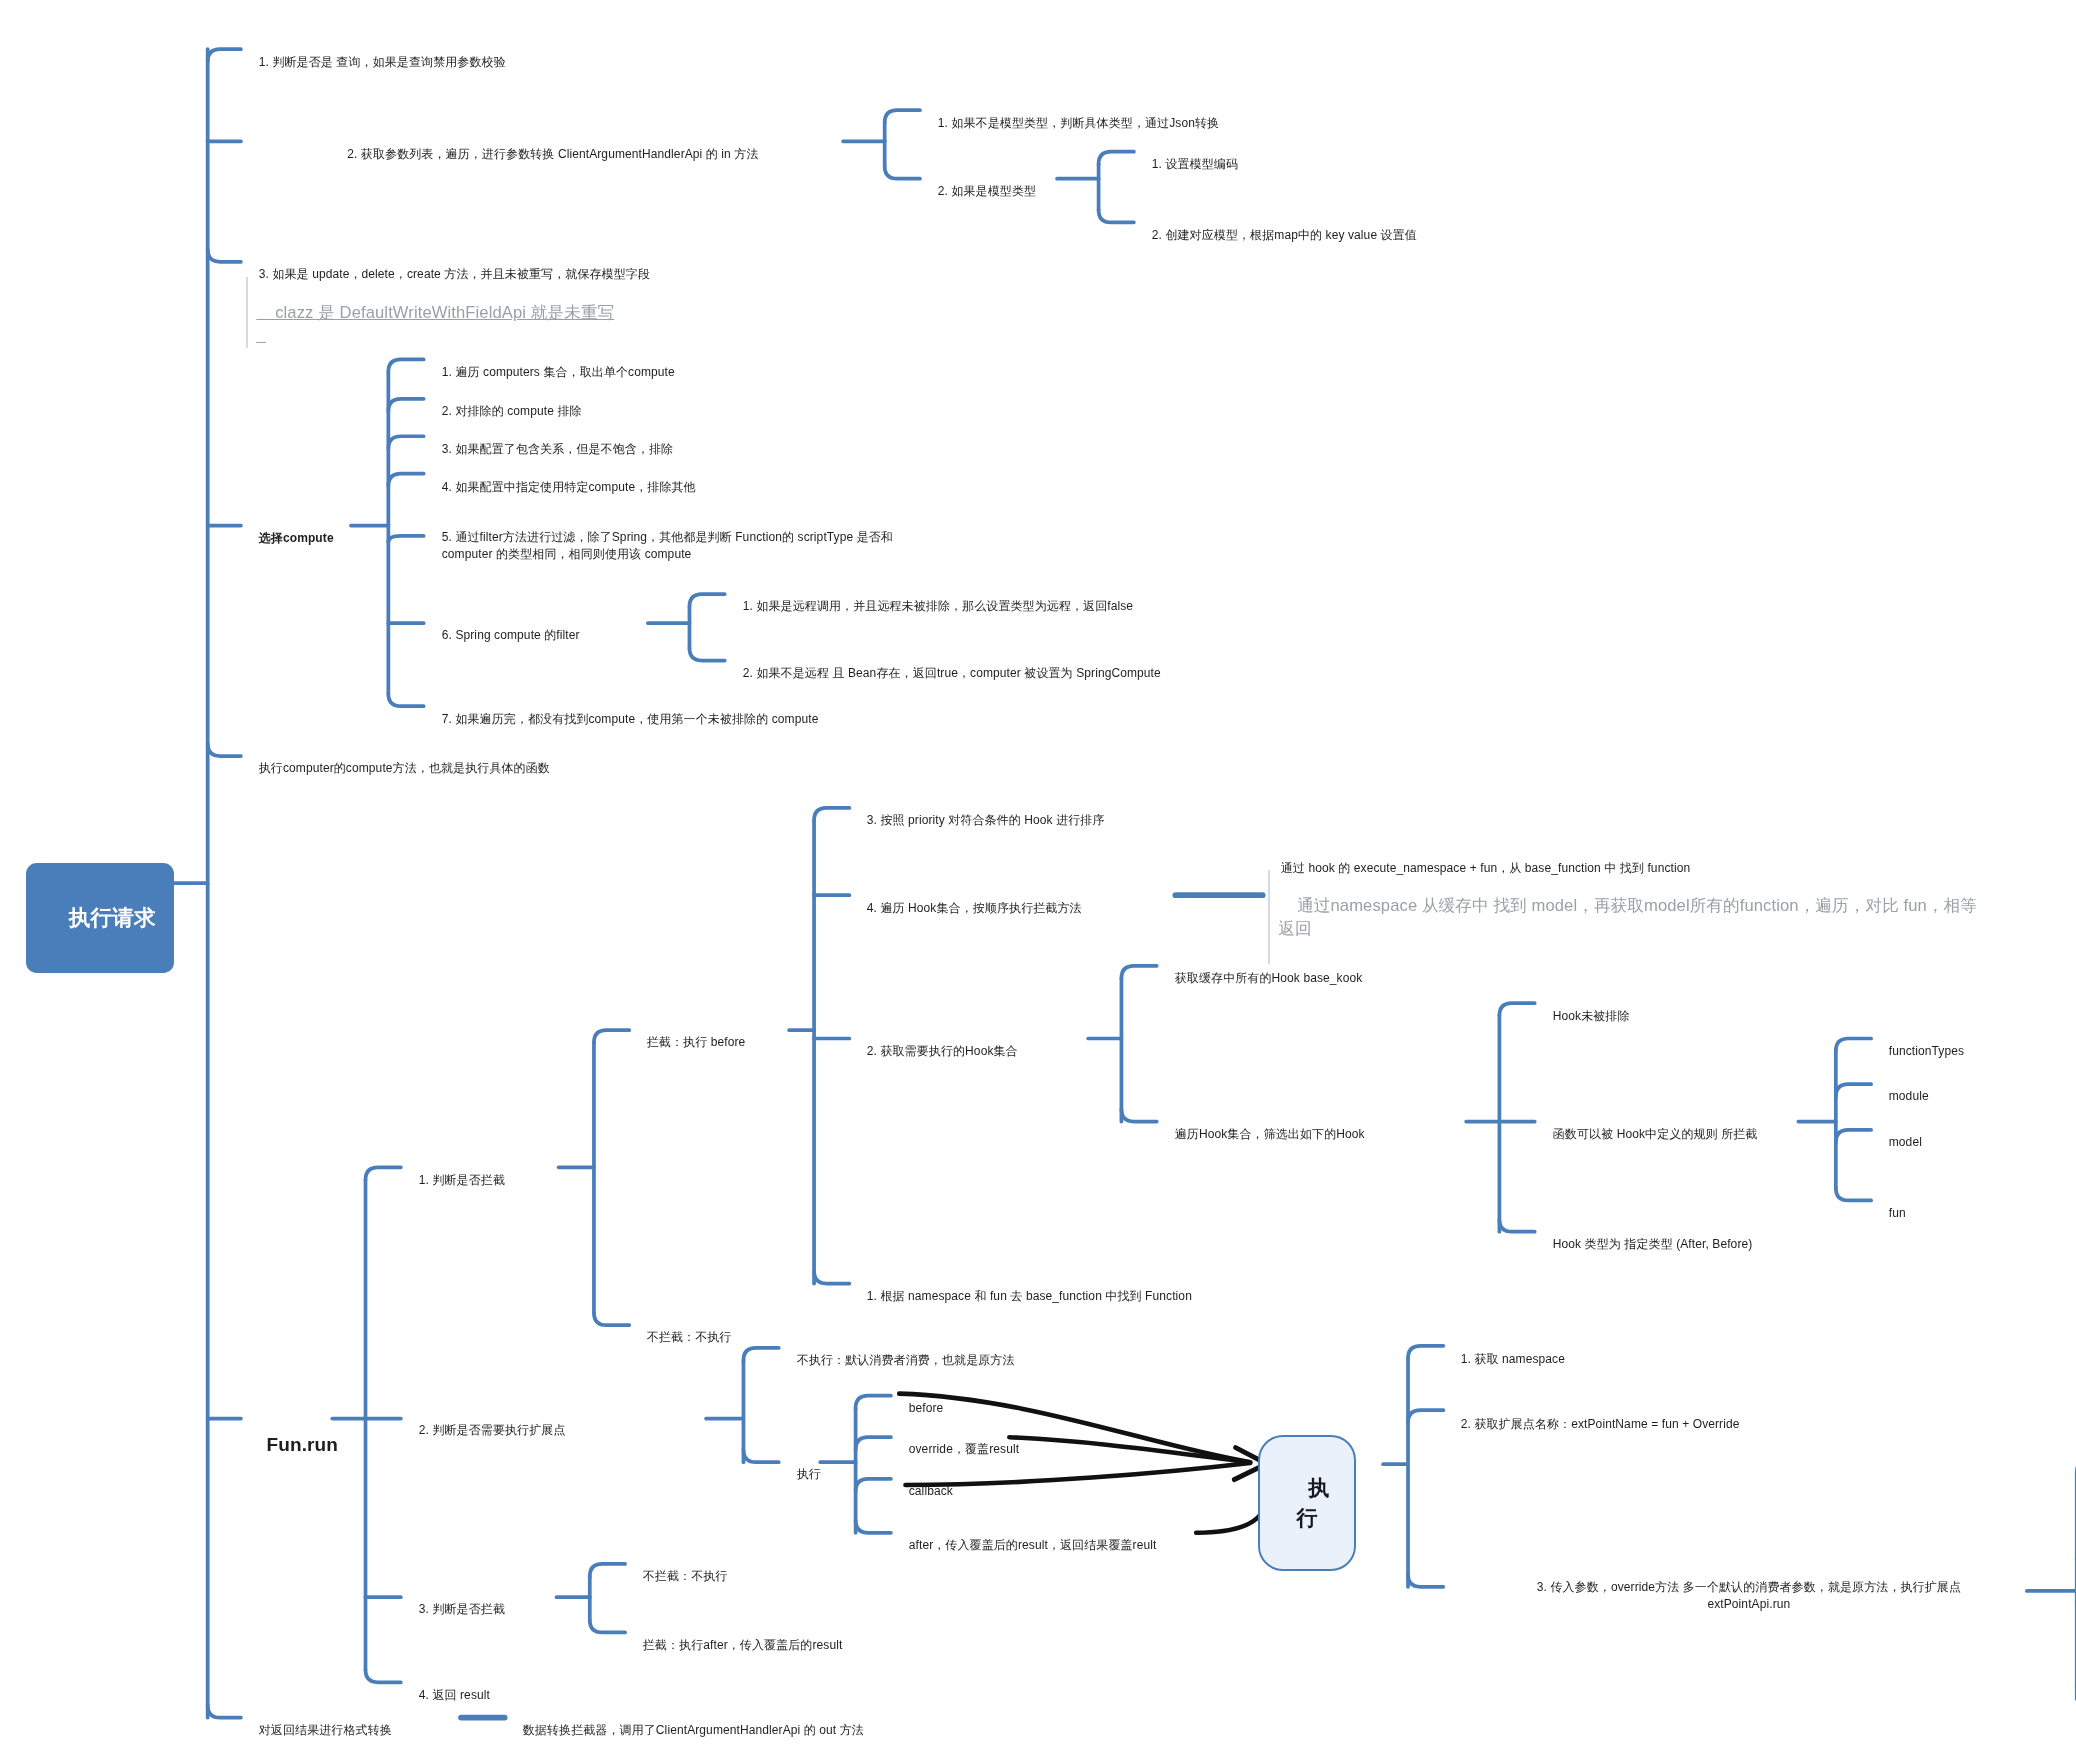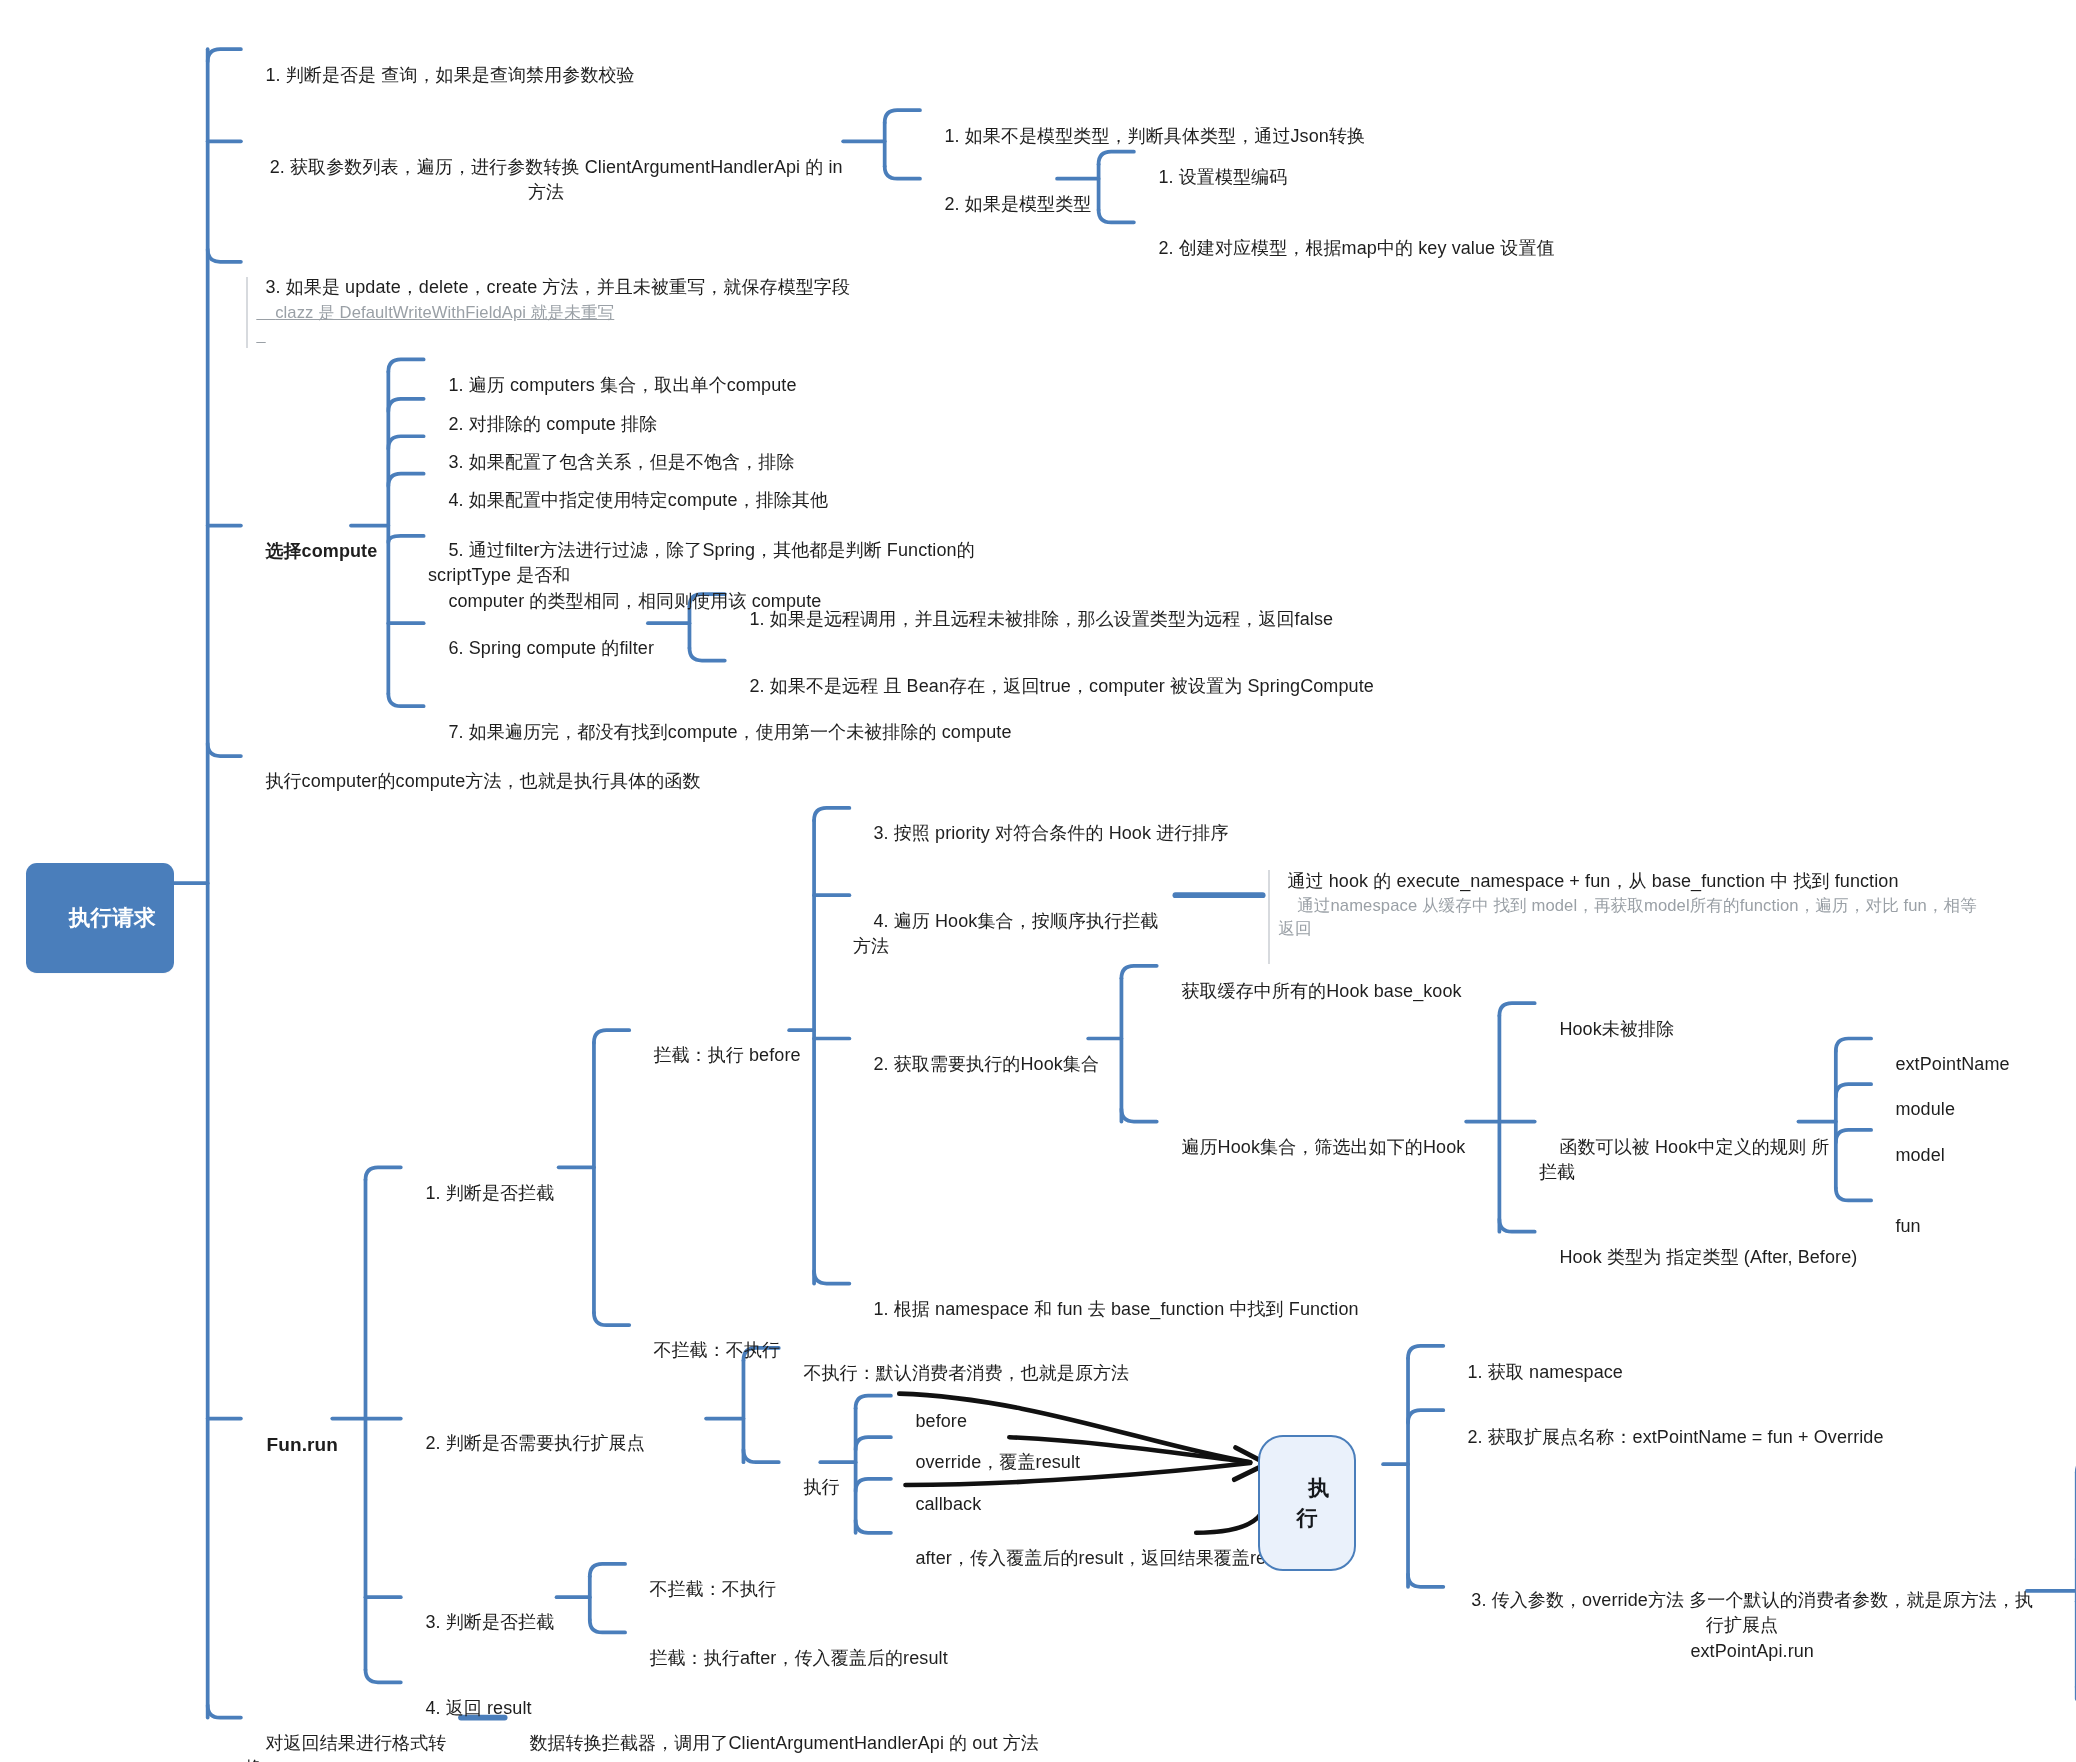--- a/index.html
+++ b/index.html
@@ -6,21 +6,21 @@
   body{
     font-family:"Liberation Sans","DejaVu Sans",sans-serif;
     color:#1b1b1b;
     width:3248px;height:1763px;
     position:relative;overflow:hidden;
   }
   #canvas{position:absolute;left:0;top:0;width:3248px;height:1763px;}
   svg.wires{position:absolute;left:0;top:0;width:3248px;height:1763px;pointer-events:none;}
   .node{
     position:absolute;
-    font-size:18px;
+    font-size:12px;
     line-height:1.42;
     color:#1e1e1e;
     white-space:pre-wrap;
     letter-spacing:0.1px;
   }
   .node.root{
     background:#4a7ebb;
     color:#ffffff;
     border-radius:10.8px;
     padding:9px 14px;
@@ -278,21 +278,21 @@
   <div class="node" style="left:1161px;top:1109px;width:332px;">
     <span>遍历Hook集合，筛选出如下的Hook</span>
   </div>
   <div class="node" style="left:1539px;top:1109px;width:291px;">
     <span>函数可以被 Hook中定义的规则 所拦截</span>
   </div>
   <div class="node" style="left:1539px;top:991px;width:249px;">
     <span>Hook未被排除</span>
   </div>
   <div class="node" style="left:1875px;top:1026px;width:208px;">
-    <span>extPointName</span>
+    <span>functionTypes</span>
   </div>
   <div class="node" style="left:1875px;top:1071px;width:208px;">
     <span>module</span>
   </div>
   <div class="node" style="left:1875px;top:1117px;width:208px;">
     <span>model</span>
   </div>
   <div class="node" style="left:1875px;top:1188px;width:208px;">
     <span>fun</span>
   </div>

